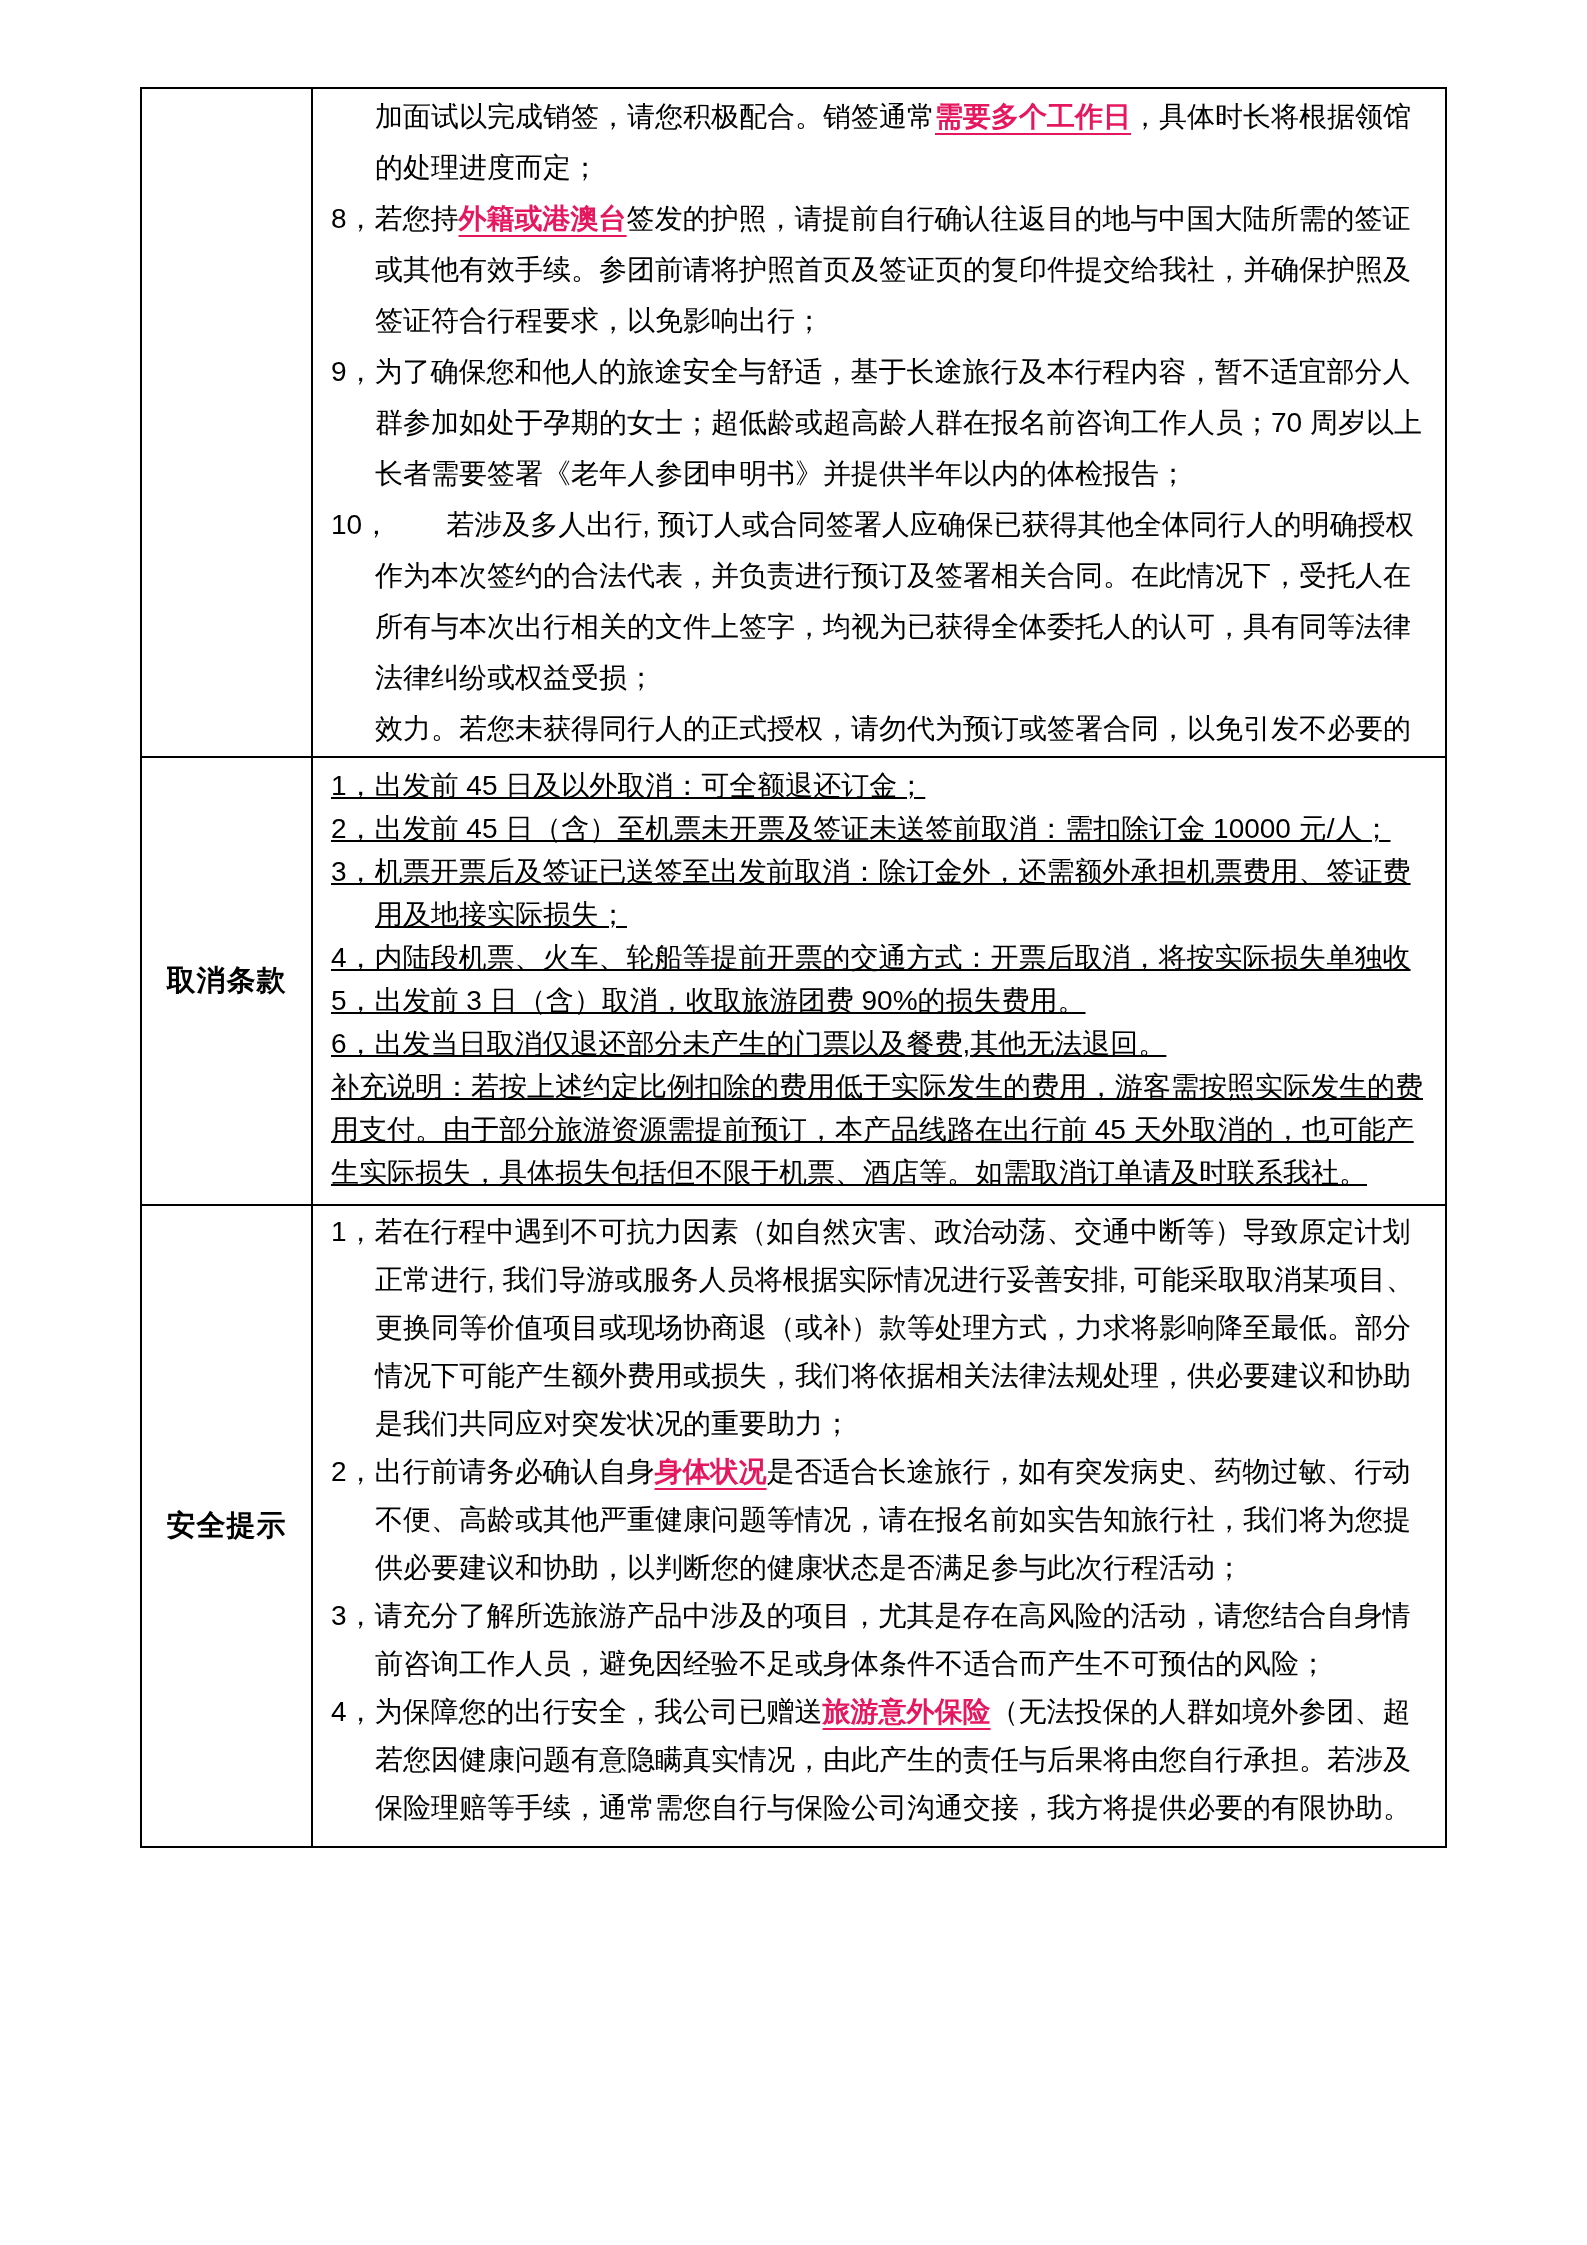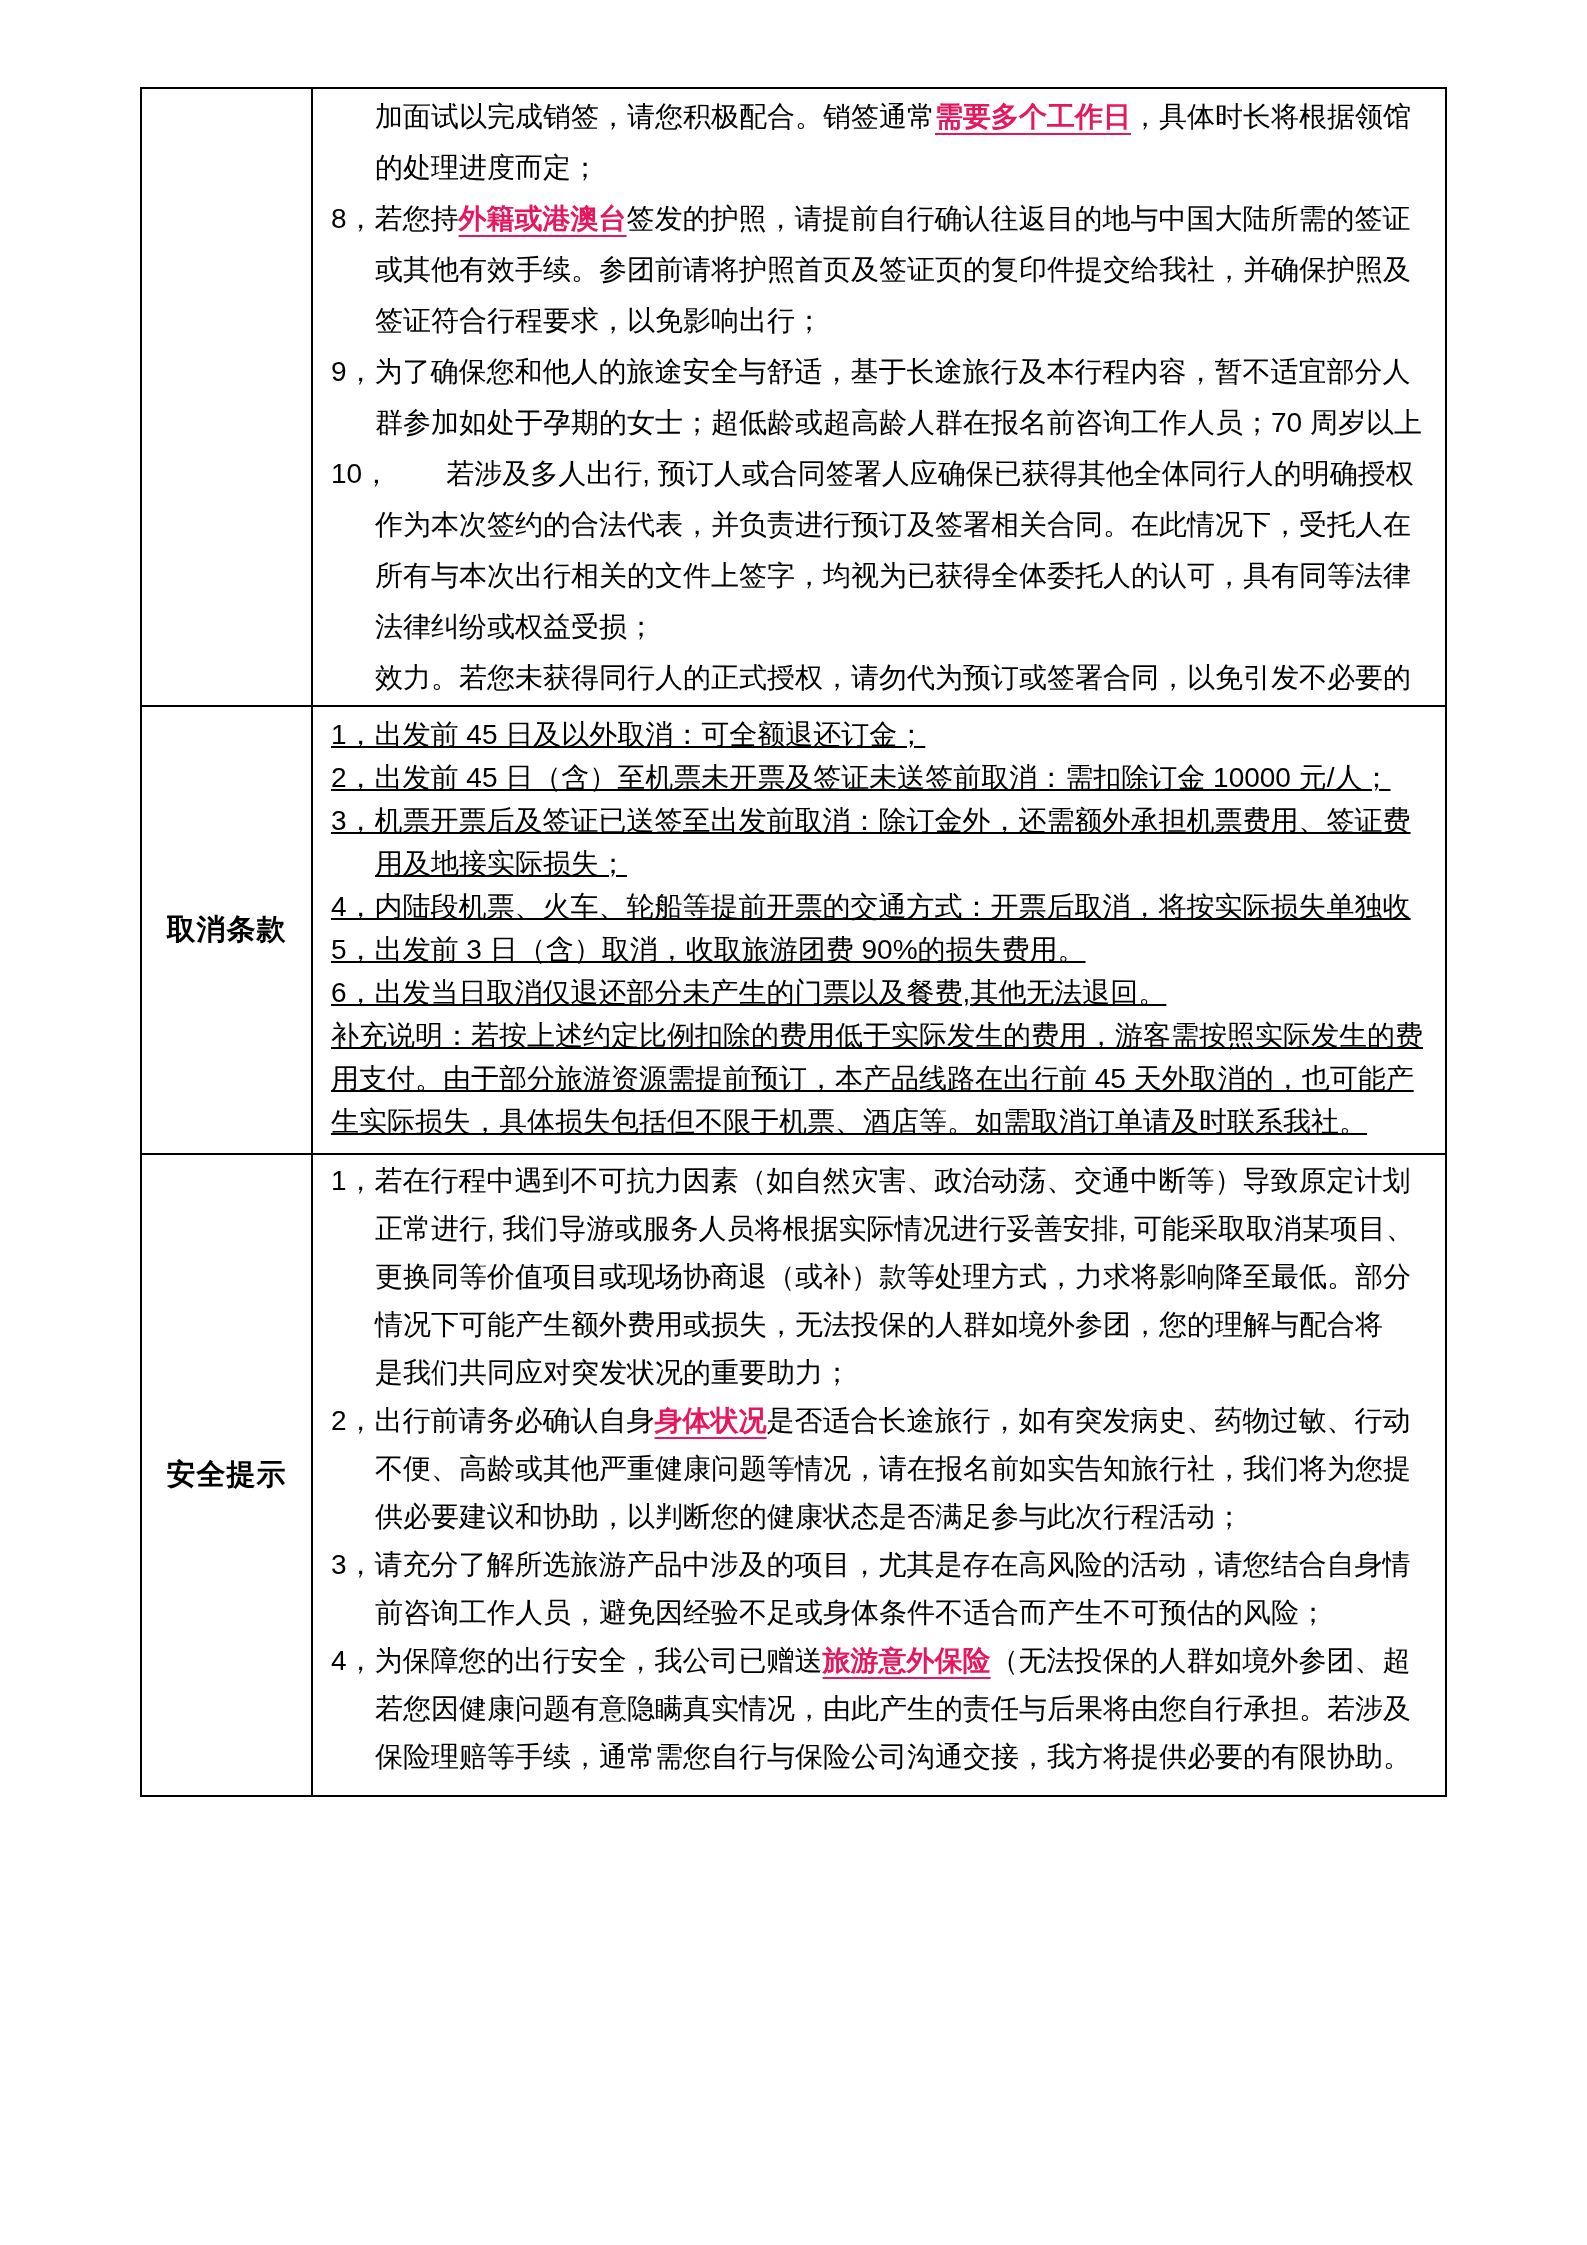--- a/index.html
+++ b/index.html
@@ -40,20 +40,21 @@
     <div class="row">
       <div class="label"></div>
       <div class="content sec-0">
         <div class="line"><span>加面试以完成销签，请您积极配合。销签通常</span><span class="hl">需要多个工作日</span><span>，具体时长将根据领馆</span></div>
         <div class="line"><span>的处理进度而定；</span></div>
         <div class="line num"><span>8，若您持</span><span class="hl">外籍或港澳台</span><span>签发的护照，请提前自行确认往返目的地与中国大陆所需的签证</span></div>
         <div class="line"><span>或其他有效手续。参团前请将护照首页及签证页的复印件提交给我社，并确保护照及</span></div>
         <div class="line"><span>签证符合行程要求，以免影响出行；</span></div>
         <div class="line num"><span>9，为了确保您和他人的旅途安全与舒适，基于长途旅行及本行程内容，暂不适宜部分人</span></div>
         <div class="line"><span>群参加如处于孕期的女士；超低龄或超高龄人群在报名前咨询工作人员；</span><span class="u">70 周岁以上</span></div>
+        <div class="line"><span class="u">长者需要签署《老年人参团申明书》并提供半年以内的体检报告</span><span>；</span></div>
         <div class="line num"><span>10，　　若涉及多人出行, 预订人或合同签署人应确保已获得其他全体同行人的明确授权</span></div>
         <div class="line"><span>作为本次签约的合法代表，并负责进行预订及签署相关合同。在此情况下，受托人在</span></div>
         <div class="line"><span>所有与本次出行相关的文件上签字，均视为已获得全体委托人的认可，具有同等法律</span></div>
         <div class="line"><span>法律纠纷或权益受损；</span></div>
         <div class="line"><span>效力。若您未获得同行人的正式授权，请勿代为预订或签署合同，以免引发不必要的</span></div>
       </div>
     </div>
     <div class="row">
       <div class="label">取消条款</div>
       <div class="content sec-1">
@@ -68,21 +69,21 @@
         <div class="line num"><span>用支付。由于部分旅游资源需提前预订，本产品线路在出行前 45 天外取消的，也可能产</span></div>
         <div class="line num"><span>生实际损失，具体损失包括但不限于机票、酒店等。如需取消订单请及时联系我社。</span></div>
       </div>
     </div>
     <div class="row">
       <div class="label">安全提示</div>
       <div class="content sec-2">
         <div class="line num"><span>1，若在行程中遇到不可抗力因素（如自然灾害、政治动荡、交通中断等）导致原定计划</span></div>
         <div class="line"><span>正常进行, 我们导游或服务人员将根据实际情况进行妥善安排, 可能采取取消某项目、</span></div>
         <div class="line"><span>更换同等价值项目或现场协商退（或补）款等处理方式，力求将影响降至最低。部分</span></div>
-        <div class="line"><span>情况下可能产生额外费用或损失，无法投保的人群如境外参团，您的理解与配合将</span></div>
+        <div class="line"><span>情况下可能产生额外费用或损失，我们将依据相关法律法规处理，供必要建议和协助</span></div>
         <div class="line"><span>是我们共同应对突发状况的重要助力；</span></div>
         <div class="line num"><span>2，出行前请务必确认自身</span><span class="hl">身体状况</span><span>是否适合长途旅行，如有突发病史、药物过敏、行动</span></div>
         <div class="line"><span>不便、高龄或其他严重健康问题等情况，请在报名前如实告知旅行社，我们将为您提</span></div>
         <div class="line"><span>供必要建议和协助，以判断您的健康状态是否满足参与此次行程活动；</span></div>
         <div class="line num"><span>3，请充分了解所选旅游产品中涉及的项目，尤其是存在高风险的活动，请您结合自身情</span></div>
         <div class="line"><span>前咨询工作人员，避免因经验不足或身体条件不适合而产生不可预估的风险；</span></div>
         <div class="line num"><span>4，为保障您的出行安全，我公司已赠送</span><span class="hl">旅游意外保险</span><span>（无法投保的人群如境外参团、超</span></div>
         <div class="line"><span>若您因健康问题有意隐瞒真实情况，由此产生的责任与后果将由您自行承担。若涉及</span></div>
         <div class="line"><span>保险理赔等手续，通常需您自行与保险公司沟通交接，我方将提供必要的有限协助。</span></div>
       </div>

